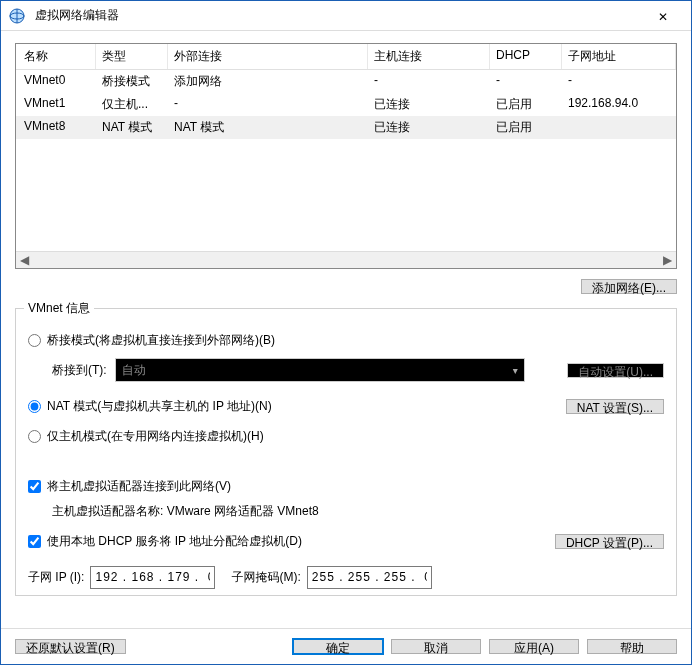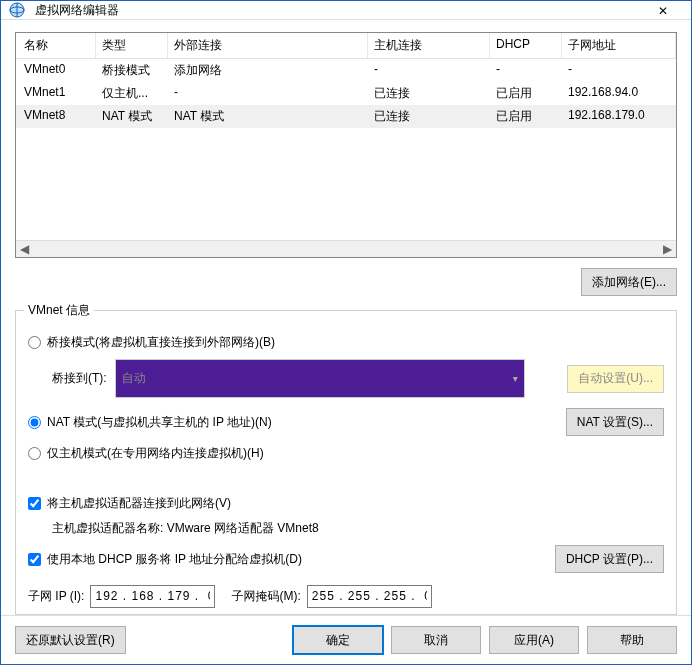--- a/index.html
+++ b/index.html
@@ -15,33 +15,33 @@
 .table-head { background: #fff; border-bottom: 1px solid #e0e0e0; }
 .th { padding: 4px 6px; font-size: 12px; color: #000; border-right: 1px solid #e8e8e8; }
 .td { padding: 3px 6px; font-size: 12px; }
 .c0 { width: 78px; } .c1 { width: 72px; } .c2 { width: 200px; } .c3 { width: 122px; } .c4 { width: 72px; } .c5 { flex: 1; }
 .table-body { flex: 1; overflow: hidden; }
 .table-row.sel { background: #f0f0f0; }
 .scrollbar-h { height: 17px; background: #f0f0f0; border-top: 1px solid #ddd; display: flex; }
 .scrollbar-h .arrow { width: 17px; display: flex; align-items: center; justify-content: center; color: #666; }
 .scrollbar-h .track { flex: 1; }
 .btn-row { display: flex; justify-content: flex-end; gap: 8px; padding: 10px 0 8px 0; }
-.btn { min-width: 90px; height: 28px; border: 1px solid #adadad; background: #e1e1e1; padding: 0 10px; cursor: pointer; font-size: 12px; }
+.btn { min-width: 90px; height: 15px; border: 1px solid #adadad; background: #e1e1e1; padding: 0 10px; cursor: pointer; font-size: 12px; }
 .btn.primary { border-color: #0078d7; background: #e1e1e1; outline: 1px solid #0078d7; }
 
 .group { border: 1px solid #d0d0d0; position: relative; padding: 14px 12px 1px 12px; margin-top: 6px; }
 .group-title { position: absolute; top: -9px; left: 8px; background: #fff; padding: 0 4px; font-size: 12px; }
 .form-row { display: flex; align-items: center; min-height: 26px; margin: 4px 0; }
 .radio, .check { width: 13px; height: 13px; margin-right: 6px; }
 .indent { padding-left: 24px; }
 .label { white-space: nowrap; }
-.select-disabled { flex: 1; max-width: 410px; height: 39px; border: 1px solid #ccc; background: #4c1d95; color: #888; padding: 0 6px; display: flex; align-items: center; justify-content: space-between; margin: 0 8px; }
+.select-disabled { flex: 1; max-width: 410px; height: 24px; border: 1px solid #ccc; background: #000000; color: #888; padding: 0 6px; display: flex; align-items: center; justify-content: space-between; margin: 0 8px; }
 .select-disabled .chev { color: #aaa; font-size: 10px; }
 .btn-side { margin-left: auto; }
-.btn-disabled { color: #888; border-color: #ccc; background: #fef9c3; cursor: default; }
+.btn-disabled { color: #888; border-color: #ccc; background: #000000; cursor: default; }
 .ip-input { width: 125px; height: 23px; border: 1px solid #7a7a7a; padding: 0 4px; text-align: center; margin: 0 4px 0 6px; font-family: inherit; letter-spacing: 1px; }
 .lbl-inline { margin-left: 4px; }
 
 .bottom-bar { border-top: 1px solid #ddd; padding: 10px 14px; display: flex; align-items: center; gap: 8px; }
 .bottom-bar .spacer { flex: 1; }
 .btn-w { width: 80px; }
 .static-text { padding-left: 24px; margin-top: 2px; margin-bottom: 8px; }
 </style>
 </head>
 <body>
@@ -89,21 +89,20 @@
           <div class="td c3">已连接</div>
           <div class="td c4">已启用</div>
           <div class="td c5">192.168.94.0</div>
         </div>
         <div class="table-row sel">
           <div class="td c0">VMnet8</div>
           <div class="td c1">NAT 模式</div>
           <div class="td c2">NAT 模式</div>
           <div class="td c3">已连接</div>
           <div class="td c4">已启用</div>
-          <div class="td c5">192.168.179.0</div>
         </div>
       </div>
       <div class="scrollbar-h">
         <div class="arrow">◀</div>
         <div class="track"></div>
         <div class="arrow">▶</div>
       </div>
     </div>
 
     <div class="btn-row">

